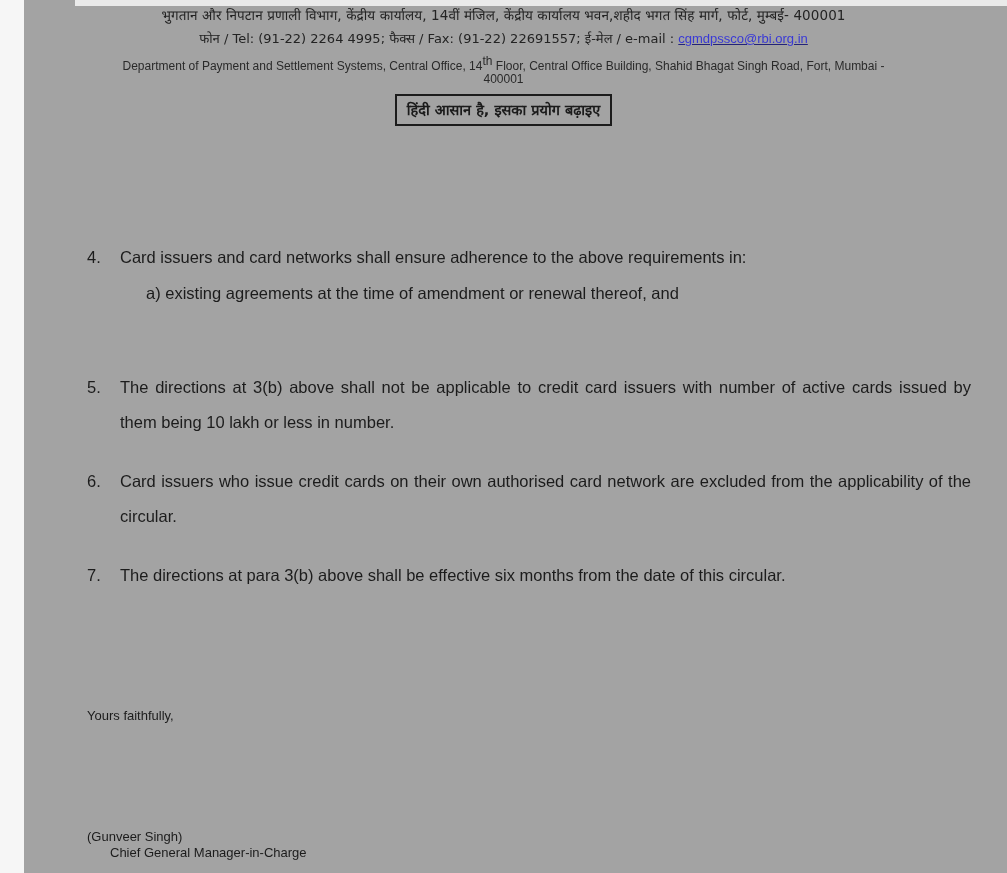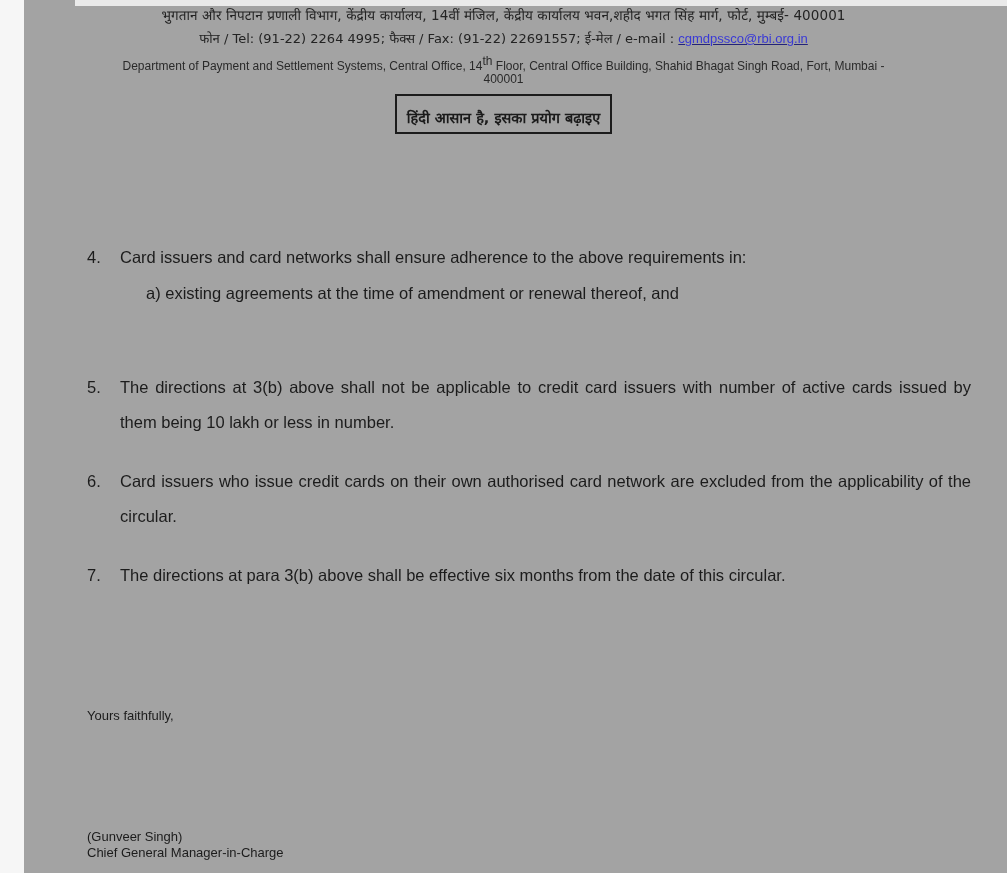--- a/index.html
+++ b/index.html
@@ -30,21 +30,21 @@
   .hline2 { top: 29px; font-size: 13px; color: #232323; }
   .email-link { color: #3939d6; text-decoration: underline; text-decoration-color: #23237a; }
   .hdept { top: 54px; font-size: 12px; color: #2a2a2a; }
   .hdept sup { font-size: 12px; }
   .hpostal { top: 72px; font-size: 12px; color: #2a2a2a; }
 
   .slogan-wrap { top: 94px; }
   .slogan-box {
     display: inline-block;
     border: 2px solid #1c1c1c;
-    padding: 11px 10px 5px 10px;
+    padding: 3px 10px 5px 10px;
     font-size: 14.5px;
     font-weight: bold;
     color: #1b1b1b;
   }
 
   .para {
     position: absolute;
     left: 87px;
     right: 36px;
     display: flex;
@@ -65,21 +65,21 @@
     color: #1c1c1c;
   }
 
   .closing {
     position: absolute;
     left: 87px;
     font-size: 13px;
     color: #1c1c1c;
   }
   .sig-name { top: 829px; }
-  .sig-title { top: 845px; }
+  .sig-title { top: 845px; margin-left: 23px; }
 </style>
 </head>
 <body>
 
 <div class="page">
   <div class="scan-top"></div>
   <div class="scan-left"></div>
 
   <div class="center hline1 hindi">भुगतान और निपटान प्रणाली विभाग, केंद्रीय कार्यालय, 14वीं मंजिल, केंद्रीय कार्यालय भवन,शहीद भगत सिंह मार्ग, फोर्ट, मुम्बई- 400001</div>
 

